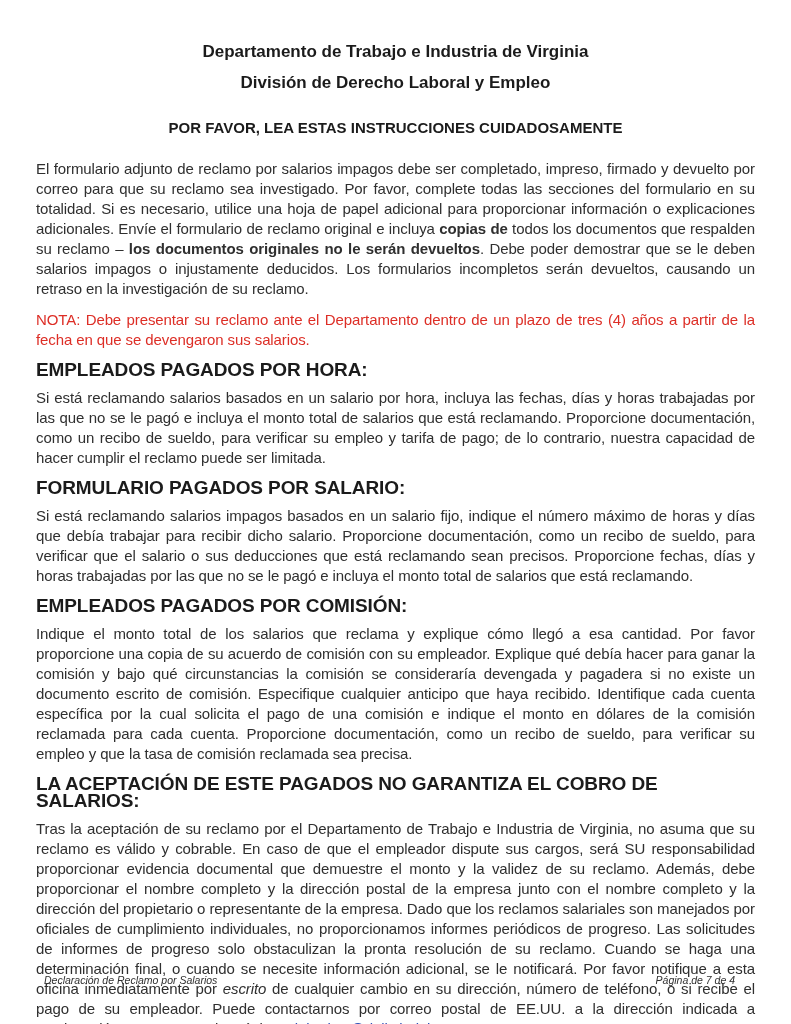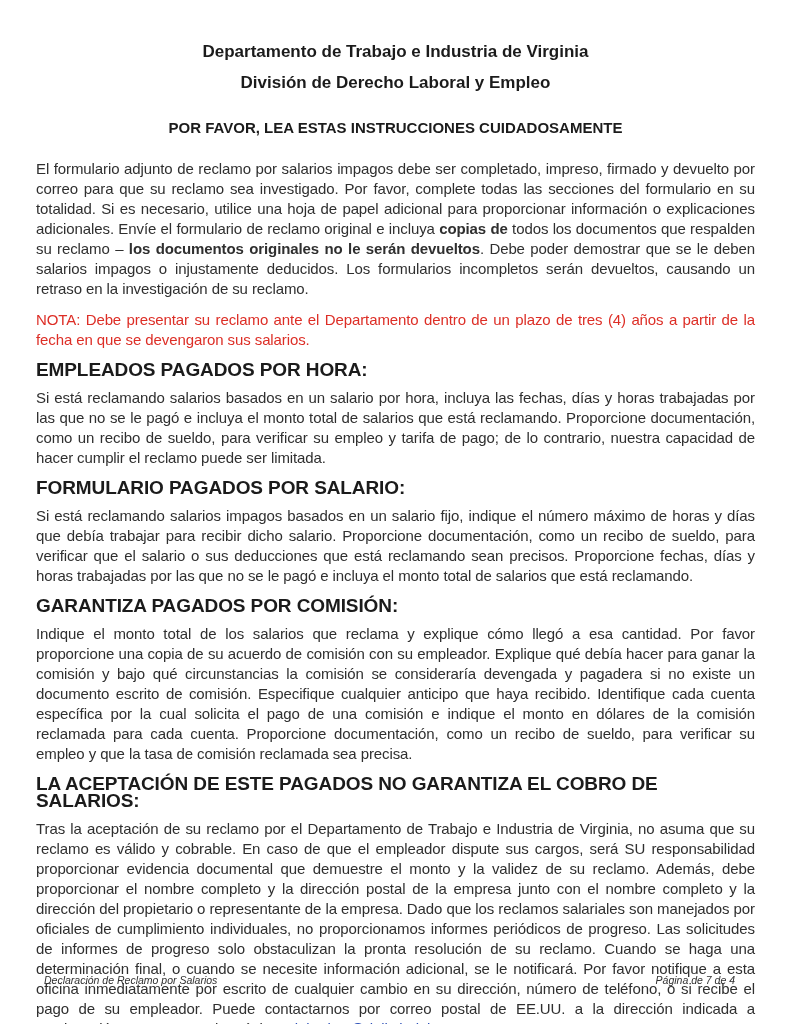--- a/index.html
+++ b/index.html
@@ -53,21 +53,21 @@
   .para.nota { color: var(--nota-red, #dd2e26); }
   .sec-heading {
     font-size: 19px;
     font-weight: 700;
     color: #1b1b1b;
     line-height: 17px;
     letter-spacing: -0.1px;
     margin: 7px 0 10px 0;
   }
   .b { font-weight: 700; }
-  .i { }
+  .i { font-style: italic; }
   a.link {
     color: var(--link-blue, #2e51b8);
     text-decoration: underline;
     cursor: pointer;
   }
   .page-footer {
     position: absolute;
     left: 44px;
     right: 56px;
     bottom: 38px;
@@ -97,21 +97,21 @@
     <h4 class="sec-heading">EMPLEADOS PAGADOS POR HORA:</h4>
     <p class="para"><span>Si está reclamando salarios basados en un salario por hora, incluya las fechas, días y horas trabajadas por las que no se le pagó e incluya el monto total de salarios que está reclamando. Proporcione documentación, como un recibo de sueldo, para verificar su empleo y tarifa de pago; de lo contrario, nuestra capacidad de hacer cumplir el reclamo puede ser limitada.</span></p>
   </section>
 
   <section>
     <h4 class="sec-heading">FORMULARIO PAGADOS POR SALARIO:</h4>
     <p class="para"><span>Si está reclamando salarios impagos basados en un salario fijo, indique el número máximo de horas y días que debía trabajar para recibir dicho salario. Proporcione documentación, como un recibo de sueldo, para verificar que el salario o sus deducciones que está reclamando sean precisos. Proporcione fechas, días y horas trabajadas por las que no se le pagó e incluya el monto total de salarios que está reclamando.</span></p>
   </section>
 
   <section>
-    <h4 class="sec-heading">GARANTIZA PAGADOS POR COMISIÓN:</h4>
+    <h4 class="sec-heading">EMPLEADOS PAGADOS POR COMISIÓN:</h4>
     <p class="para"><span>Indique el monto total de los salarios que reclama y explique cómo llegó a esa cantidad. Por favor proporcione una copia de su acuerdo de comisión con su empleador. Explique qué debía hacer para ganar la comisión y bajo qué circunstancias la comisión se consideraría devengada y pagadera si no existe un documento escrito de comisión. Especifique cualquier anticipo que haya recibido. Identifique cada cuenta específica por la cual solicita el pago de una comisión e indique el monto en dólares de la comisión reclamada para cada cuenta. Proporcione documentación, como un recibo de sueldo, para verificar su empleo y que la tasa de comisión reclamada sea precisa.</span></p>
   </section>
 
   <section>
     <h4 class="sec-heading">LA ACEPTACIÓN DE ESTE PAGADOS NO GARANTIZA EL COBRO DE SALARIOS:</h4>
     <p class="para"><span>Tras la aceptación de su reclamo por el Departamento de Trabajo e Industria de Virginia, no asuma que su reclamo es válido y cobrable. En caso de que el empleador dispute sus cargos, será SU responsabilidad proporcionar evidencia documental que demuestre el monto y la validez de su reclamo. Además, debe proporcionar el nombre completo y la dirección postal de la empresa junto con el nombre completo y la dirección del propietario o representante de la empresa. Dado que los reclamos salariales son manejados por oficiales de cumplimiento individuales, no proporcionamos informes periódicos de progreso. Las solicitudes de informes de progreso solo obstaculizan la pronta resolución de su reclamo. Cuando se haga una determinación final, o cuando se necesite información adicional, se le notificará. Por favor notifique a esta oficina inmediatamente por </span><span class="i">escrito</span><span> de cualquier cambio en su dirección, número de teléfono, o si recibe el pago de su empleador. Puede contactarnos por correo postal de EE.UU. a la dirección indicada a continuación o por correo electrónico a </span><a href="#" class="link">laborlaw@doli.virginia.gov</a><span>.</span></p>
   </section>
 
   <div class="page-footer">
     <span>Declaración de Reclamo por Salarios</span>

